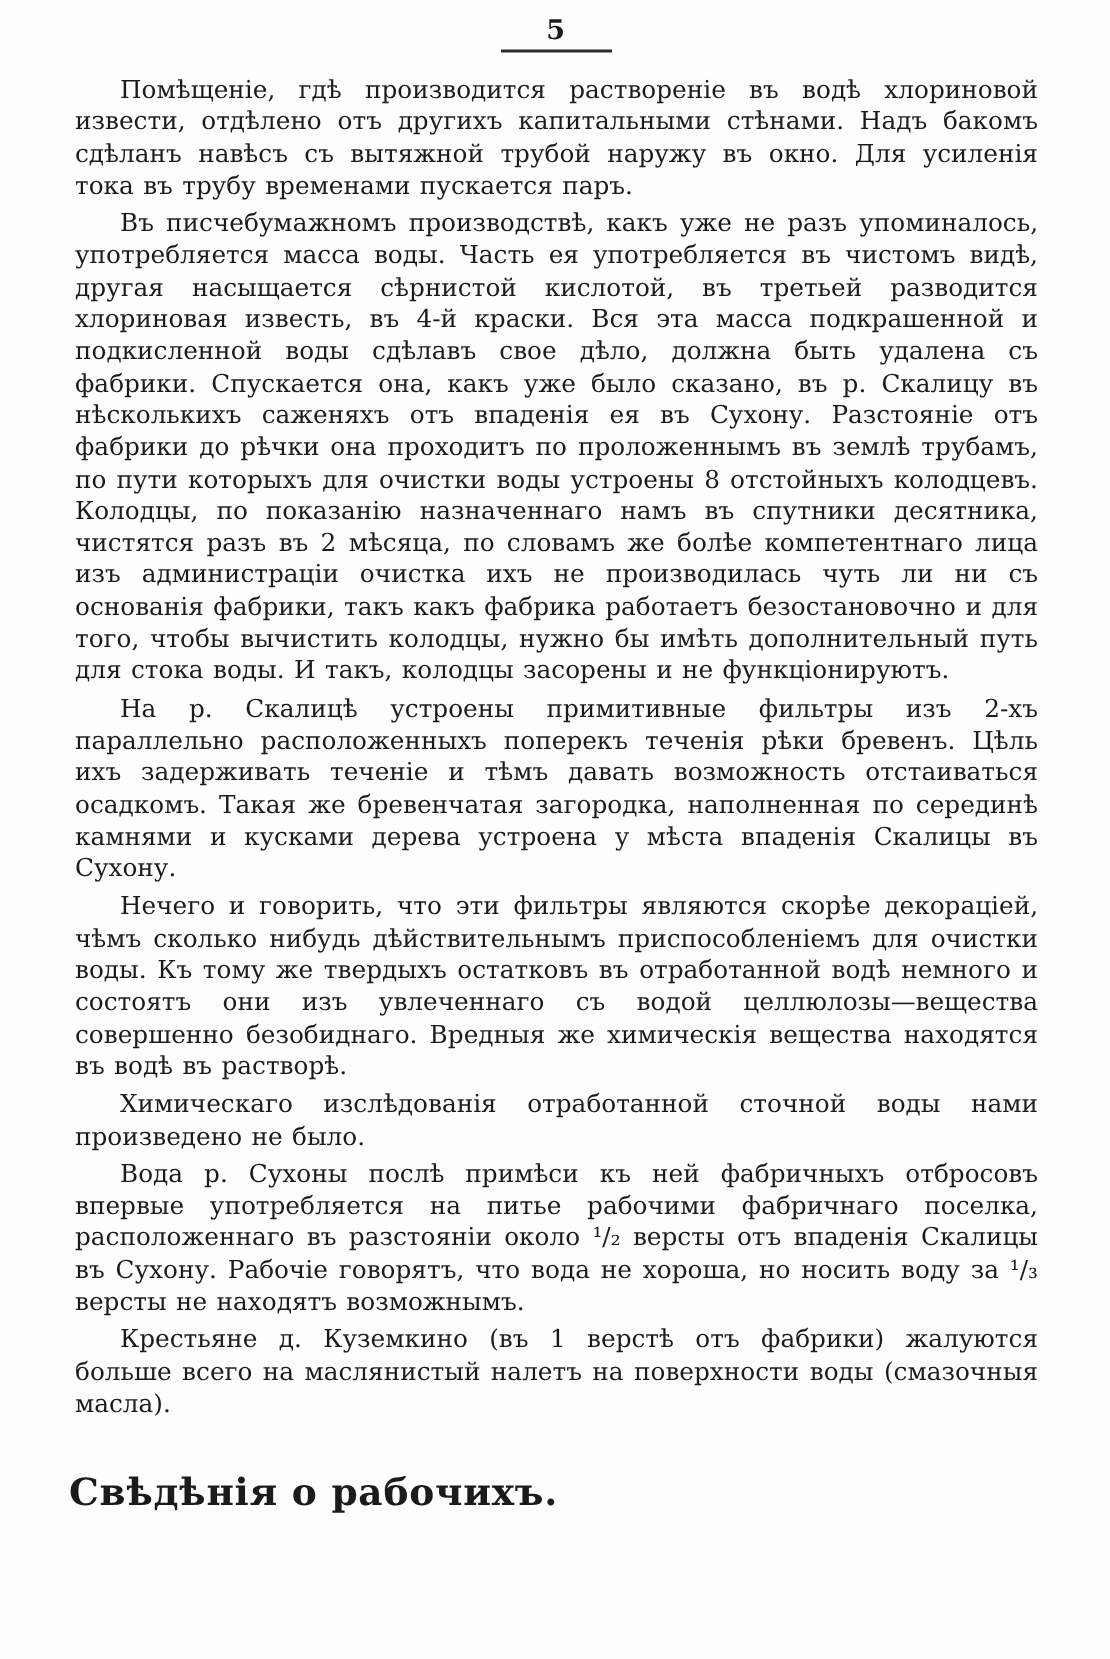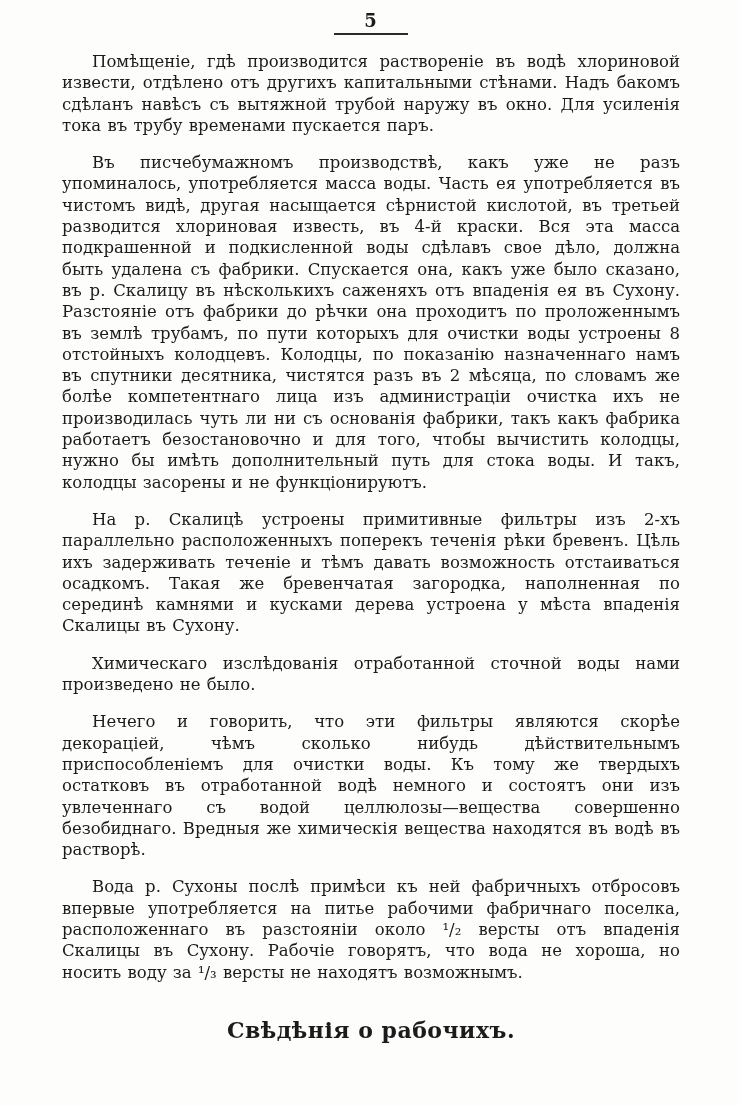--- a/index.html
+++ b/index.html
@@ -31,51 +31,52 @@
     padding: 0 4px 1px 4px;
   }
   .page-number-rule {
     width: 74px;
     height: 2px;
     background: #2b2b2b;
     margin: 1px auto 0 auto;
   }
   
   .para {
-    margin: 16px;
+    margin: 4px;
     font-size: 16.5px;
     line-height: 21.3px;
     text-align: justify;
     text-indent: 30px;
     word-spacing: 1px;
   }
   
   .section-heading {
     margin: 34px 0 24px 0;
-    text-align: center;
-    font-size: 22px;
+    text-align: left;
+    font-size: 25px;
     font-weight: bold;
     letter-spacing: 0.5px;
   }
 </style>
 </head>
 <body>
 
 <div class="page">
 
   <div class="page-header">
     <div class="page-number">5</div>
     <div class="page-number-rule"></div>
   </div>
 
   <main>
     <p class="para">Помѣщеніе, гдѣ производится раствореніе въ водѣ хлориновой извести, отдѣлено отъ другихъ капитальными стѣнами. Надъ бакомъ сдѣланъ навѣсъ съ вытяжной трубой наружу въ окно. Для усиленія тока въ трубу временами пускается паръ.</p>
     <p class="para">Въ писчебумажномъ производствѣ, какъ уже не разъ упоминалось, употребляется масса воды. Часть ея употребляется въ чистомъ видѣ, другая насыщается сѣрнистой кислотой, въ третьей разводится хлориновая известь, въ 4-й краски. Вся эта масса подкрашенной и подкисленной воды сдѣлавъ свое дѣло, должна быть удалена съ фабрики. Спускается она, какъ уже было сказано, въ р. Скалицу въ нѣсколькихъ саженяхъ отъ впаденія ея въ Сухону. Разстояніе отъ фабрики до рѣчки она проходитъ по проложеннымъ въ землѣ трубамъ, по пути которыхъ для очистки воды устроены 8 отстойныхъ колодцевъ. Колодцы, по показанію назначеннаго намъ въ спутники десятника, чистятся разъ въ 2 мѣсяца, по словамъ же болѣе компетентнаго лица изъ администраціи очистка ихъ не производилась чуть ли ни съ основанія фабрики, такъ какъ фабрика работаетъ безостановочно и для того, чтобы вычистить колодцы, нужно бы имѣть дополнительный путь для стока воды. И такъ, колодцы засорены и не функціонируютъ.</p>
     <p class="para">На р. Скалицѣ устроены примитивные фильтры изъ 2-хъ параллельно расположенныхъ поперекъ теченія рѣки бревенъ. Цѣль ихъ задерживать теченіе и тѣмъ давать возможность отстаиваться осадкомъ. Такая же бревенчатая загородка, наполненная по серединѣ камнями и кусками дерева устроена у мѣста впаденія Скалицы въ Сухону.</p>
+    <p class="para">Нечего и говорить, что эти фильтры являются скорѣе декораціей, чѣмъ сколько нибудь дѣйствительнымъ приспособленіемъ для очистки воды. Къ тому же твердыхъ остатковъ въ отработанной водѣ немного и состоятъ они изъ увлеченнаго съ водой целлюлозы—вещества совершенно безобиднаго. Вредныя же химическія вещества находятся въ водѣ въ растворѣ.</p>
     <p class="para">Химическаго изслѣдованія отработанной сточной воды нами произведено не было.</p>
-    <p class="para">Нечего и говорить, что эти фильтры являются скорѣе декораціей, чѣмъ сколько нибудь дѣйствительнымъ приспособленіемъ для очистки воды. Къ тому же твердыхъ остатковъ въ отработанной водѣ немного и состоятъ они изъ увлеченнаго съ водой целлюлозы—вещества совершенно безобиднаго. Вредныя же химическія вещества находятся въ водѣ въ растворѣ.</p>
     <p class="para">Вода р. Сухоны послѣ примѣси къ ней фабричныхъ отбросовъ впервые употребляется на питье рабочими фабричнаго поселка, расположеннаго въ разстояніи около ¹/₂ версты отъ впаденія Скалицы въ Сухону. Рабочіе говорятъ, что вода не хороша, но носить воду за ¹/₃ версты не находятъ возможнымъ.</p>
+    <p class="para">Крестьяне д. Куземкино (въ 1 верстѣ отъ фабрики) жалуются больше всего на маслянистый налетъ на поверхности воды (смазочныя масла).</p>
 
     <h2 class="section-heading">Свѣдѣнія о рабочихъ.</h2>
 
   </main>
 
 </div>
 
 </body></html>

